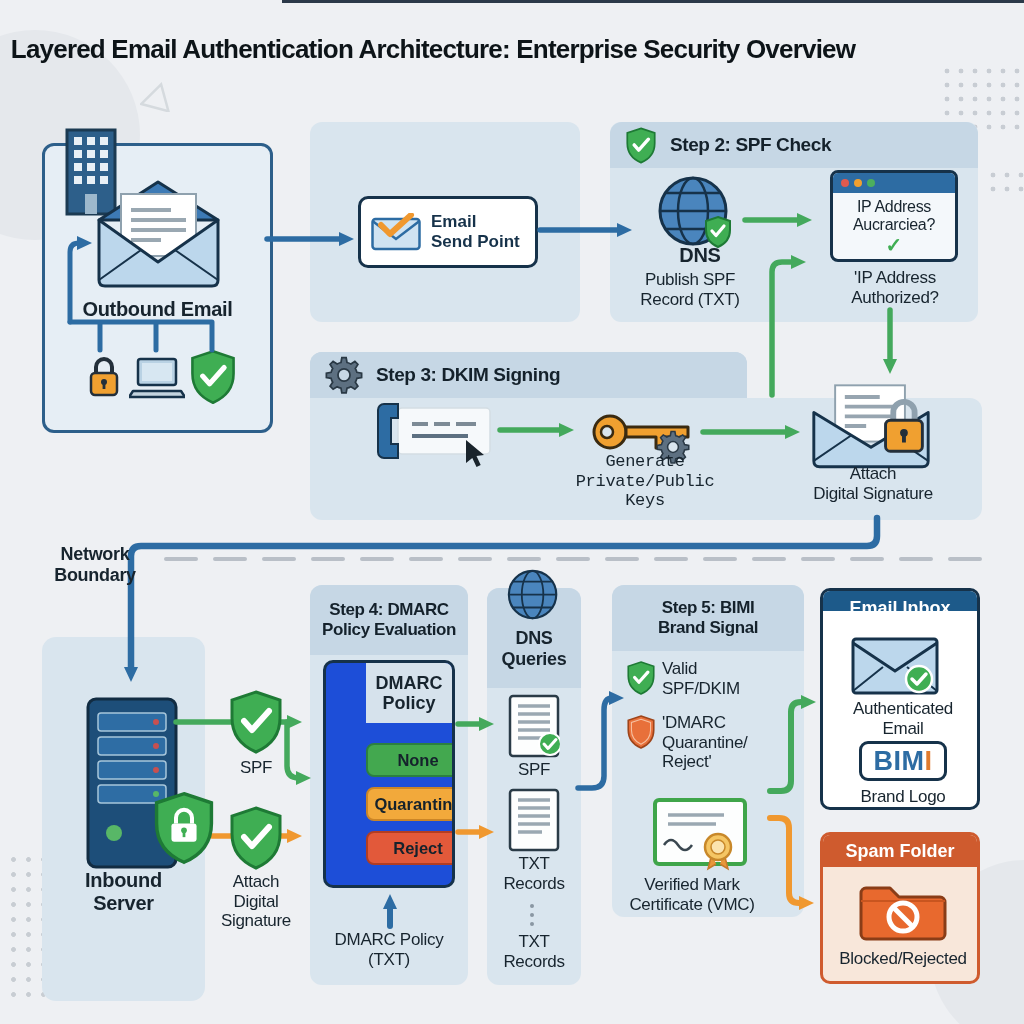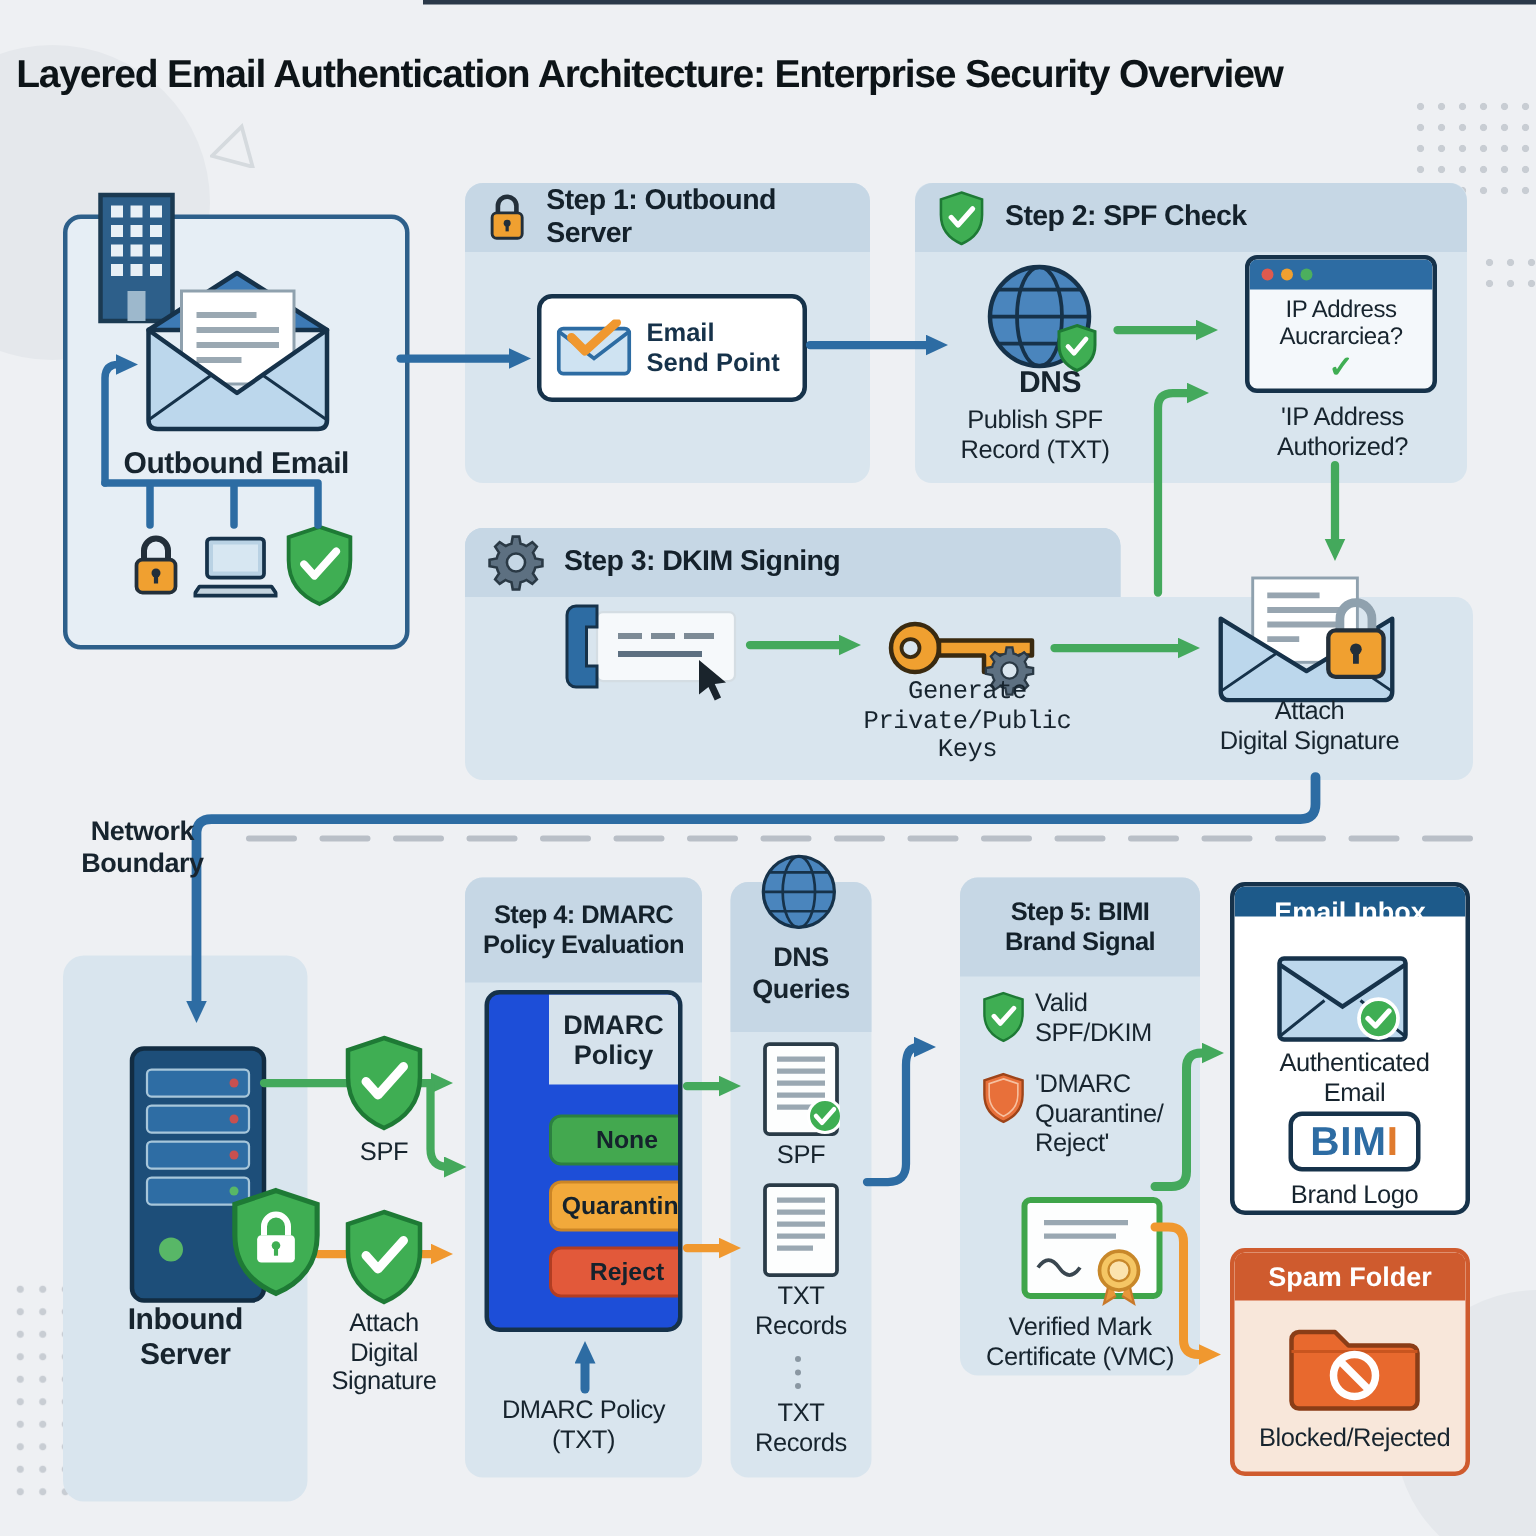--- a/index.html
+++ b/index.html
@@ -112,29 +112,20 @@
       <rect x="13" y="6" width="30" height="18" fill="#d7e7f2"></rect>
       <path d="M4 34 h48 l4 6 H0 Z" fill="#c3d3de" stroke="#16324a" stroke-width="2.5" stroke-linejoin="round"></path>
     </svg>
     <svg class="abs" style="left:144px;top:203px;" width="48" height="56" viewBox="0 0 56 64">
       <path d="M28 2 L52 10 V28 C52 45 42 56 28 62 C14 56 4 45 4 28 V10 Z" fill="#3fae53" stroke="#1e7a35" stroke-width="3"></path>
       <path d="M16 31 l8 9 l17 -19" stroke="#fff" stroke-width="6" fill="none" stroke-linecap="round" stroke-linejoin="round"></path>
     </svg>
   </div>
 
   <div class="panel" style="left:310px;top:122px;width:270px;height:200px;">
-    <div class="phead">
-      <svg width="28" height="36" viewBox="0 0 34 44">
-        <path d="M9 18 v-6 a8 8 0 0 1 16 0 v6" fill="none" stroke="#232f3a" stroke-width="4"></path>
-        <rect x="4" y="18" width="26" height="22" rx="4" fill="#f0a030" stroke="#232f3a" stroke-width="2.5"></rect>
-        <circle cx="17" cy="27" r="3" fill="#232f3a"></circle>
-          <rect x="15.6" y="28" width="2.8" height="6" fill="#232f3a"></rect>
-      </svg>
-      <span>Step 1: Outbound Server</span>
-    </div>
     <div class="wnode" style="left:48px;top:74px;width:180px;height:72px;">
       <svg width="50" height="38" viewBox="0 0 50 38">
         <rect x="1.5" y="6" width="47" height="30" rx="3" fill="#cfe3f2" stroke="#2d6ca3" stroke-width="2.5"></rect>
         <path d="M1.5 8 L25 26 L48.5 8" fill="none" stroke="#2d6ca3" stroke-width="2.5"></path>
         <path d="M10 12 l9 9 L40 2" fill="none" stroke="#f0982f" stroke-width="6" stroke-linecap="round" stroke-linejoin="round"></path>
       </svg>
       <div style="white-space:pre-line;font-weight:700;font-size:17px;line-height:1.15;color:#16324a;">Email
 Send Point</div>
     </div>
   </div>
@@ -276,21 +267,21 @@
 Records</div>
     <div class="vdots" style="left:43px;top:316px;">
         <i></i>
         <i></i>
         <i></i>
       </div>
     <div class="lbl" style="left:2px;top:344px;width:90px;">TXT
 Records</div>
   </div>
 
-  <div class="panel" style="left:612px;top:585px;width:160px;height:332px;margin-left:28px;">
+  <div class="panel" style="left:612px;top:585px;width:192px;height:332px;">
     <div class="phead center" style="height:66px;border-radius:12px 12px 0 0;">
       <span style="white-space:pre-line;">Step 5: BIMI
 Brand Signal</span>
     </div>
     <svg class="abs" style="left:14px;top:76px;" width="30" height="34" viewBox="0 0 56 64">
       <path d="M28 2 L52 10 V28 C52 45 42 56 28 62 C14 56 4 45 4 28 V10 Z" fill="#3fae53" stroke="#1e7a35" stroke-width="3"></path>
       <path d="M16 31 l8 9 l17 -19" stroke="#fff" stroke-width="6" fill="none" stroke-linecap="round" stroke-linejoin="round"></path>
     </svg>
     <div class="lbl" style="left:50px;top:74px;width:104px;text-align:left;">Valid
 SPF/DKIM</div>

